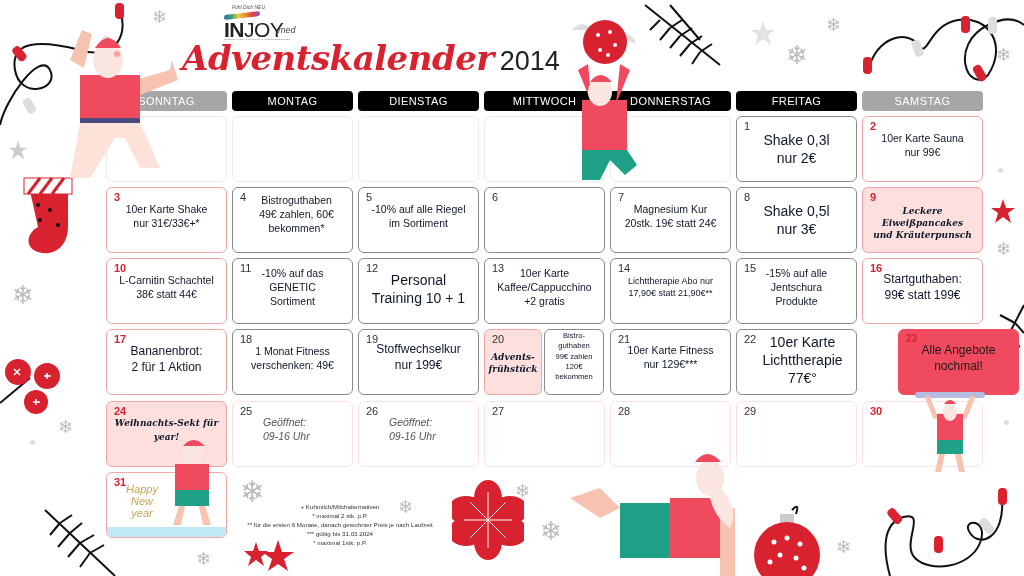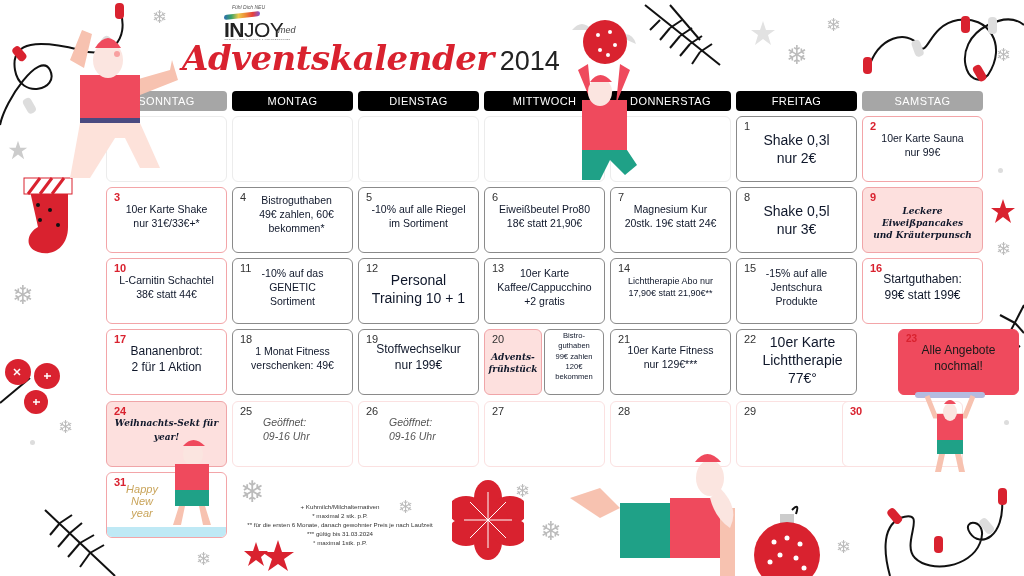--- a/index.html
+++ b/index.html
@@ -256,22 +256,20 @@
 49€ zahlen, 60€
 bekommen*</div>
 </div>
 <div class="cell" style="left:358px;top:187px">
   <span class="num">5</span>
   <div class="txt sz-s">-10% auf alle Riegel
 im Sortiment</div>
 </div>
 <div class="cell" style="left:484px;top:187px">
   <span class="num">6</span>
-  <div class="txt sz-s" style="left:1px;right:1px">Eiweißbeutel Pro80
-18€ statt 21,90€</div>
 </div>
 <div class="cell" style="left:610px;top:187px">
   <span class="num">7</span>
   <div class="txt sz-s" style="left:1px;right:1px">Magnesium Kur
 20stk. 19€ statt 24€</div>
 </div>
 <div class="cell" style="left:736px;top:187px">
   <span class="num">8</span>
   <div class="txt sz-l" style="top:14px">Shake 0,5l
 nur 3€</div>
@@ -382,21 +380,21 @@
 </div>
 <div class="cell light" style="left:484px;top:401px">
   <span class="num">27</span>
 </div>
 <div class="cell light" style="left:610px;top:401px">
   <span class="num">28</span>
 </div>
 <div class="cell light" style="left:736px;top:401px">
   <span class="num">29</span>
 </div>
-<div class="cell light wknd-light" style="left:842px;top:401px">
+<div class="cell light wknd-light" style="left:862px;top:401px">
   <span class="num">30</span>
 </div>
 
 <div class="cell weekend" style="left:106px;top:472px;height:66px;overflow:hidden">
   <span class="num">31</span>
   <div class="txt" style="left:10px;right:auto;width:50px;top:10px;font-family:Liberation Sans, sans-serif;font-style:italic;color:#c9a45a;font-size:11px;line-height:1.1">Happy
 New
 year</div>
   <div style="position:absolute;left:0;right:0;bottom:0;height:10px;background:#bfe9f5"></div>
 </div>

